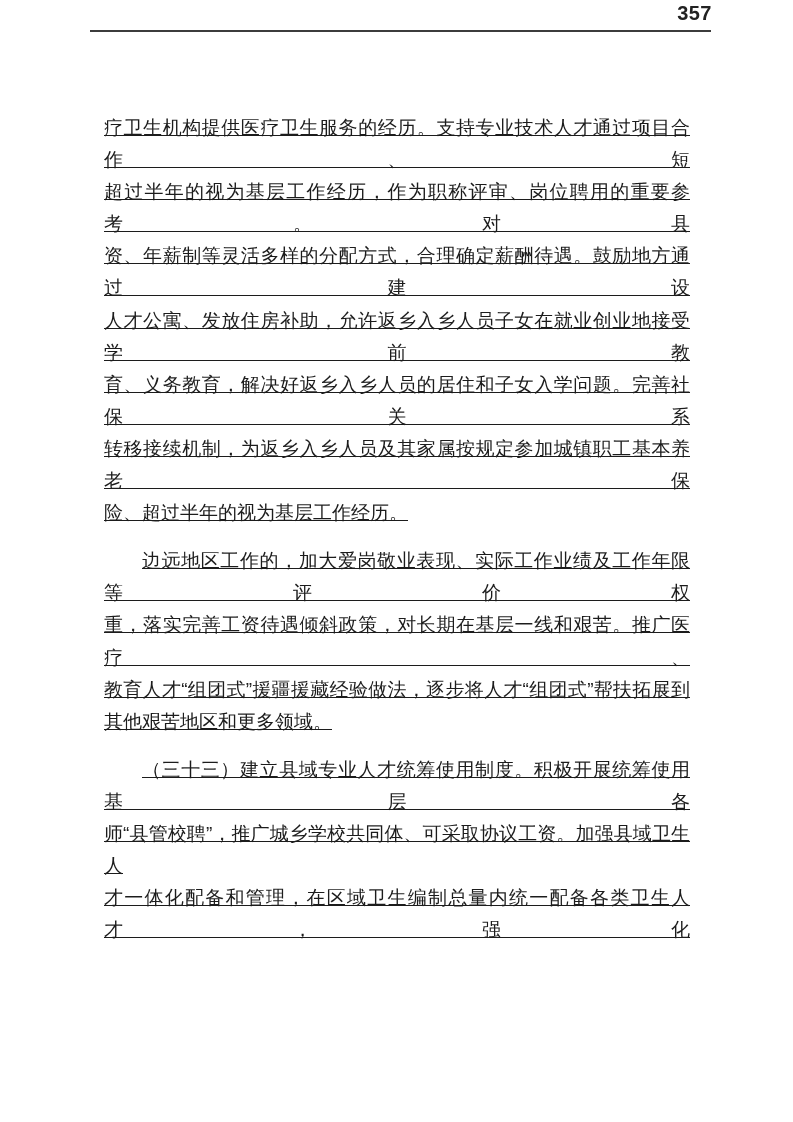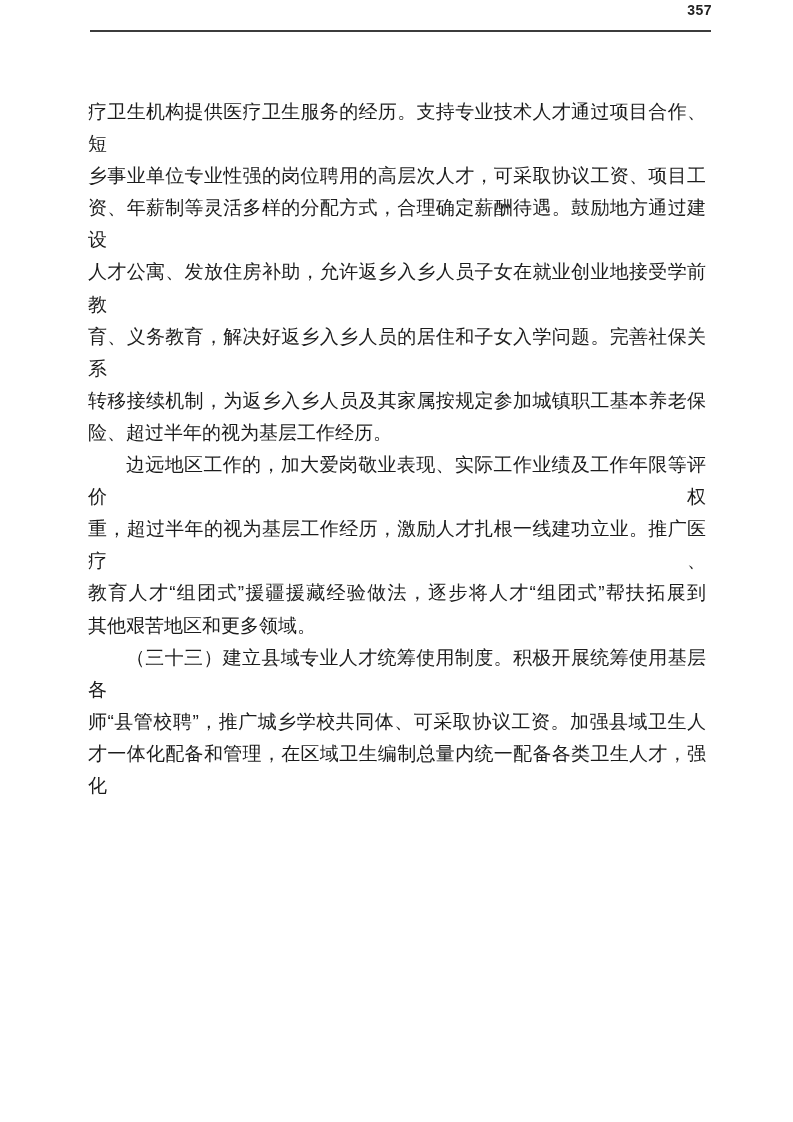--- a/index.html
+++ b/index.html
@@ -13,21 +13,21 @@
     height: 1122px;
     background: #ffffff;
     overflow: hidden;
     font-family: "Liberation Sans", "DejaVu Sans", sans-serif;
     color: #1c1c1c;
   }
   .page-number {
     position: absolute;
     top: 2px;
     right: 81px;
-    font-size: 14px;
+    font-size: 20px;
     font-weight: 600;
     letter-spacing: 0.5px;
     color: #222222;
   }
   .header-rule {
     position: absolute;
     top: 30px;
     left: 90px;
     width: 621px;
     height: 2px;
@@ -36,22 +36,23 @@
   .document-body {
     position: absolute;
     top: 96px;
     left: 88px;
     width: 618px;
     font-size: 19px;
     line-height: 32.1px;
     letter-spacing: 0;
   }
   .paragraph {
-    margin: 0;
+    margin: 16px;
     padding: 0;
+    text-decoration: underline;
   }
   .line {
     text-align: justify;
     text-align-last: justify;
     white-space: normal;
   }
   .line.para-last {
     text-align-last: left;
   }
   .paragraph.indented .line:first-child {
@@ -60,30 +61,30 @@
 </style>
 </head>
 <body>
 
 <div class="page">
   <div class="page-number">357</div>
   <div class="header-rule"></div>
   <div class="document-body">
       <div class="paragraph">
         <div class="line">疗卫生机构提供医疗卫生服务的经历。支持专业技术人才通过项目合作、短</div>
-        <div class="line">乡事业单位专业性强的岗位聘用的高层次人才，可采取协议工资、项目工</div>
+        <div class="line">超过半年的视为基层工作经历，作为职称评审、岗位聘用的重要参考。对县</div>
         <div class="line">资、年薪制等灵活多样的分配方式，合理确定薪酬待遇。鼓励地方通过建设</div>
         <div class="line">人才公寓、发放住房补助，允许返乡入乡人员子女在就业创业地接受学前教</div>
         <div class="line">育、义务教育，解决好返乡入乡人员的居住和子女入学问题。完善社保关系</div>
         <div class="line">转移接续机制，为返乡入乡人员及其家属按规定参加城镇职工基本养老保</div>
         <div class="line para-last">险、超过半年的视为基层工作经历。</div>
       </div>
       <div class="paragraph indented">
         <div class="line">边远地区工作的，加大爱岗敬业表现、实际工作业绩及工作年限等评价权</div>
-        <div class="line">重，超过半年的视为基层工作经历，激励人才扎根一线建功立业。推广医疗、</div>
+        <div class="line">重，落实完善工资待遇倾斜政策，对长期在基层一线和艰苦。推广医疗、</div>
         <div class="line">教育人才“组团式”援疆援藏经验做法，逐步将人才“组团式”帮扶拓展到</div>
         <div class="line para-last">其他艰苦地区和更多领域。</div>
       </div>
       <div class="paragraph indented">
         <div class="line">（三十三）建立县域专业人才统筹使用制度。积极开展统筹使用基层各</div>
         <div class="line">师“县管校聘”，推广城乡学校共同体、可采取协议工资。加强县域卫生人</div>
         <div class="line">才一体化配备和管理，在区域卫生编制总量内统一配备各类卫生人才，强化</div>
       </div>
     </div>
 </div>

